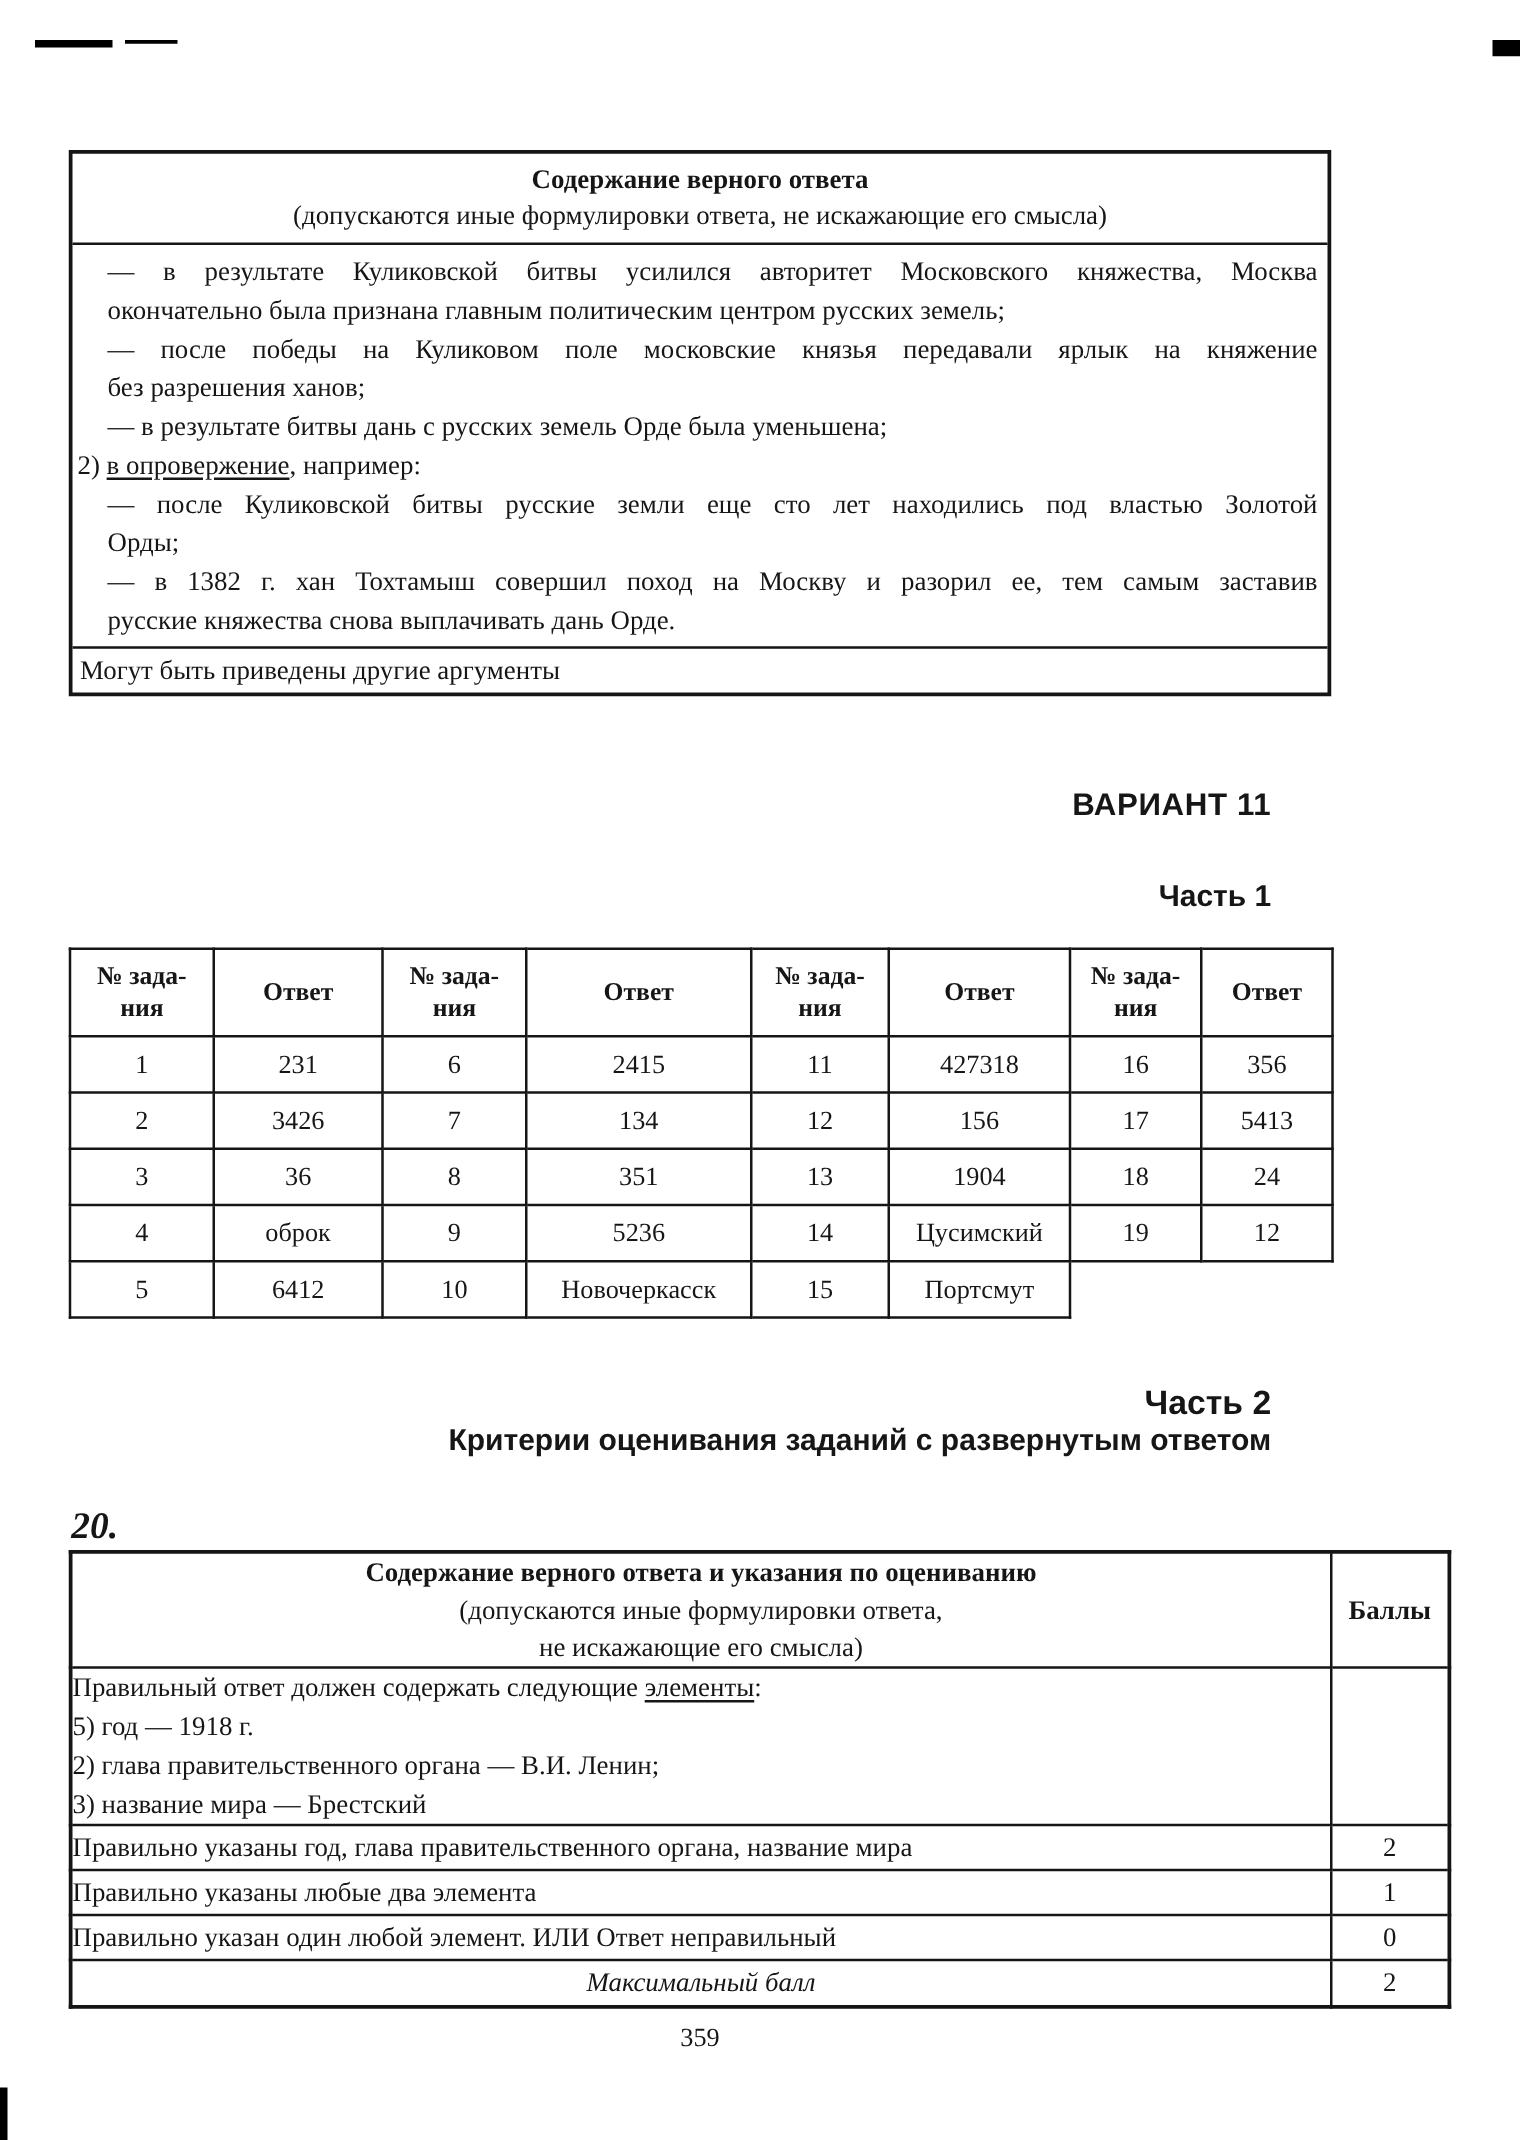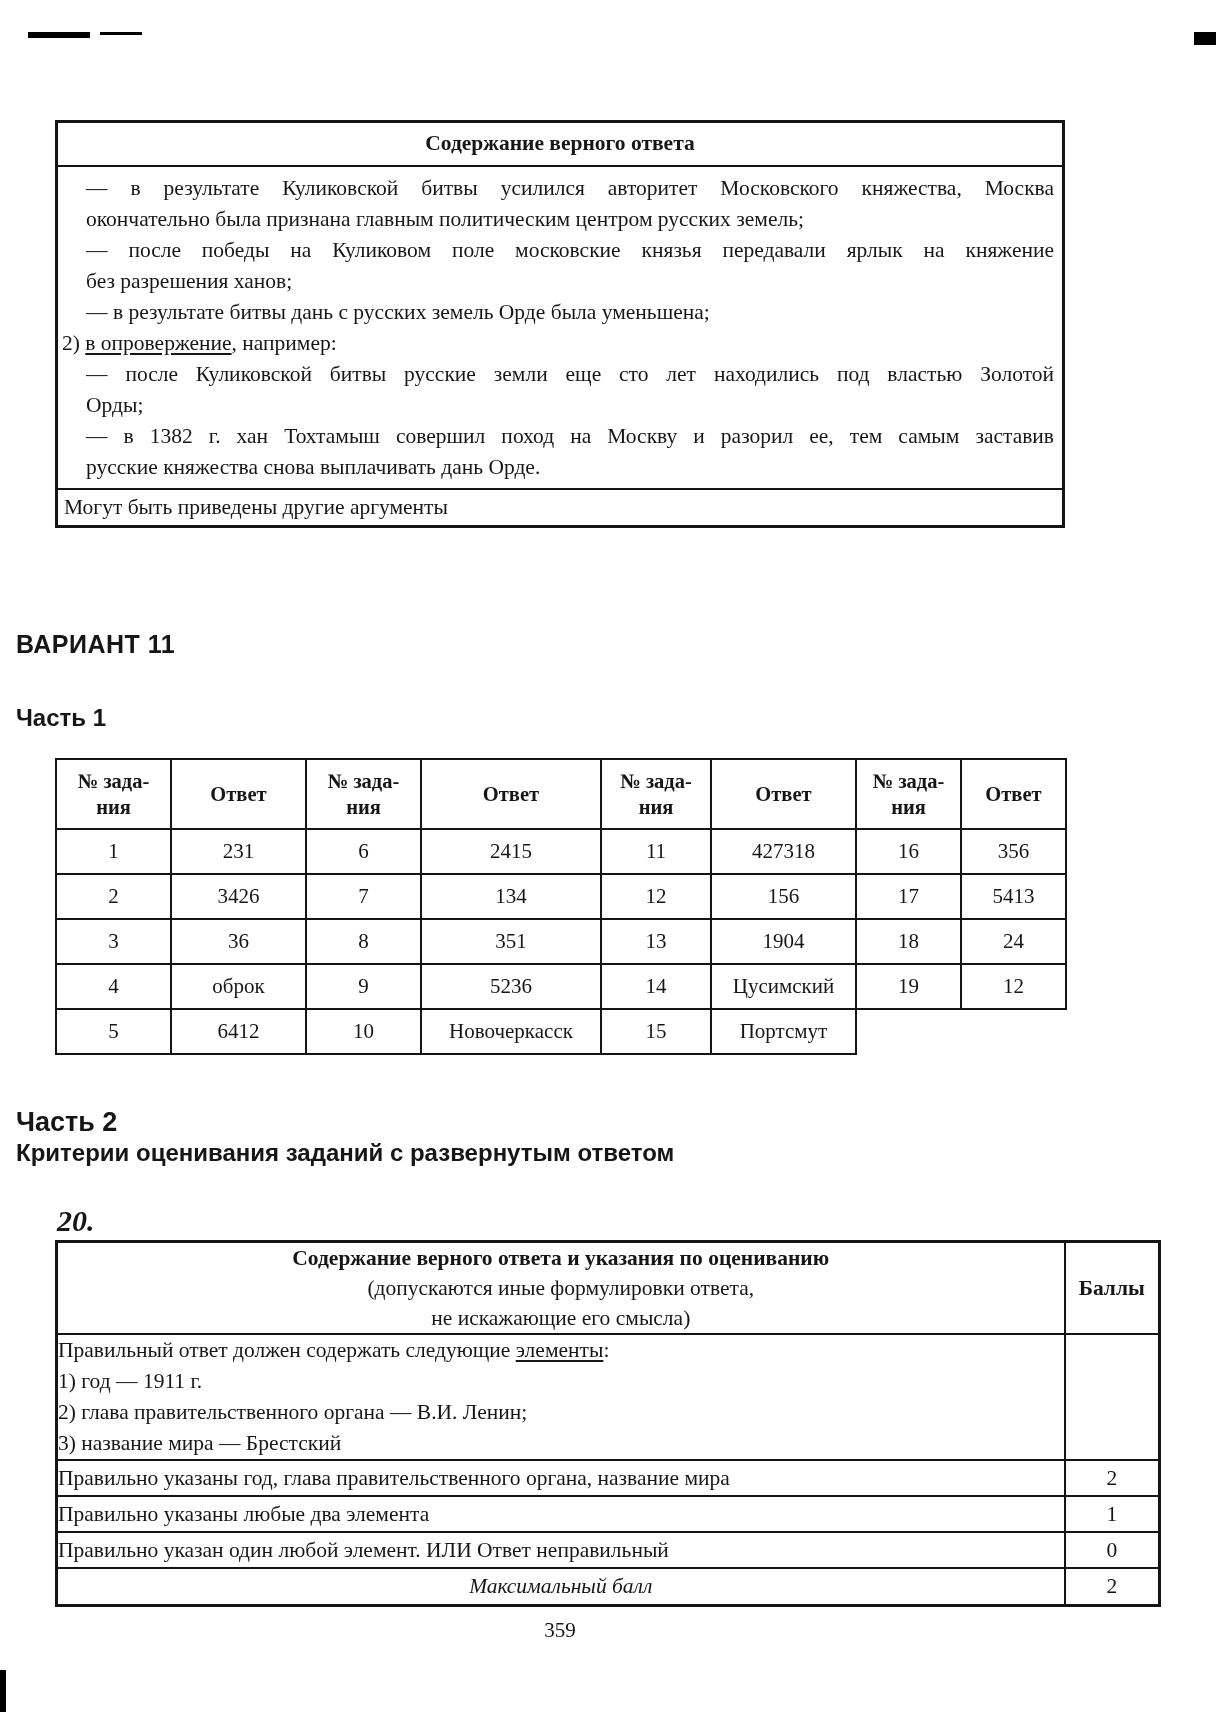--- a/index.html
+++ b/index.html
@@ -24,21 +24,21 @@
   .t1-subtitle{font-size:21.5px;line-height:29px;}
   .t1-body{border-bottom:2px solid #151515;padding:6px 8px 5px 28px;font-size:21.5px;}
   .t1-body .line{line-height:31px;}
   .t1-footer{padding:3px 6px 4px;font-size:21.5px;line-height:28px;}
   .line.fill{text-align:justify;text-align-last:justify;}
   .line.last{text-align:left;}
   .marker-line{margin-left:-24px;}
   .u{text-decoration:underline;text-underline-offset:3px;}
 
   
-  .h-sans{position:absolute;left:16px;width:1013px;text-align:left;
+  .h-sans{position:absolute;left:4px;width:1013px;text-align:right;
     font-family:"Liberation Sans",sans-serif;font-weight:bold;}
   .h-variant{top:598px;font-size:25px;letter-spacing:.5px;}
   .h-part1{top:672px;font-size:24px;}
   .h-part2{top:1075px;font-size:27px;}
   .h-criteria{top:1107px;font-size:24px;}
   .task-label{position:absolute;left:57px;top:1172px;font-size:30px;font-weight:bold;font-style:italic;}
 
   
   .t-part1{position:absolute;left:55px;top:726px;width:1010px;border-collapse:collapse;table-layout:fixed;}
   .t-part1 th,.t-part1 td{border:2px solid #151515;text-align:center;vertical-align:middle;
@@ -70,20 +70,21 @@
 <div class="page">
 
   <div class="art art-tl"></div>
   <div class="art art-tl2"></div>
   <div class="art art-tr"></div>
   <div class="art art-bl"></div>
 
   <div class="t1">
     <div class="t1-header">
       <div class="t1-title">Содержание верного ответа</div>
+      <div class="t1-subtitle">(допускаются иные формулировки ответа, не искажающие его смысла)</div>
     </div>
     <div class="t1-body">
         <div class="line fill">— в результате Куликовской битвы усилился авторитет Московского княжества, Москва</div>
         <div class="line last">окончательно была признана главным политическим центром русских земель;</div>
         <div class="line fill">— после победы на Куликовом поле московские князья передавали ярлык на княжение</div>
         <div class="line last">без разрешения ханов;</div>
         <div class="line last">— в результате битвы дань с русских земель Орде была уменьшена;</div>
         <div class="line last marker-line"><span>2) </span><span class="u">в опровержение</span><span>, например:</span></div>
         <div class="line fill">— после Куликовской битвы русские земли еще сто лет находились под властью Золотой</div>
         <div class="line last">Орды;</div>
@@ -192,21 +193,21 @@
           <div class="hl">Содержание верного ответа и указания по оцениванию</div>
           <div class="hl">(допускаются иные формулировки ответа,</div>
           <div class="hl">не искажающие его смысла)</div>
         </td>
         <td class="t2-head-pts">Баллы</td>
       </tr>
       <tr>
         <td class="t2-criteria">
           <div class="line last"><span>Правильный ответ должен содержать следующие </span><span class="u">элементы</span><span>:</span></div>
           <div>
-              <div class="line last">1)  год — 1911 г.</div>
+              <div class="line last">5)  год — 1918 г.</div>
               <div class="line last">2)  глава правительственного органа — В.И. Ленин;</div>
               <div class="line last">3)  название мира — Брестский</div>
             </div>
         </td>
         <td class="sc-pts"></td>
       </tr>
     </tbody>
     <tbody>
         <tr>
           <td class="sc-text">Правильно указаны год, глава правительственного органа, название мира</td>

